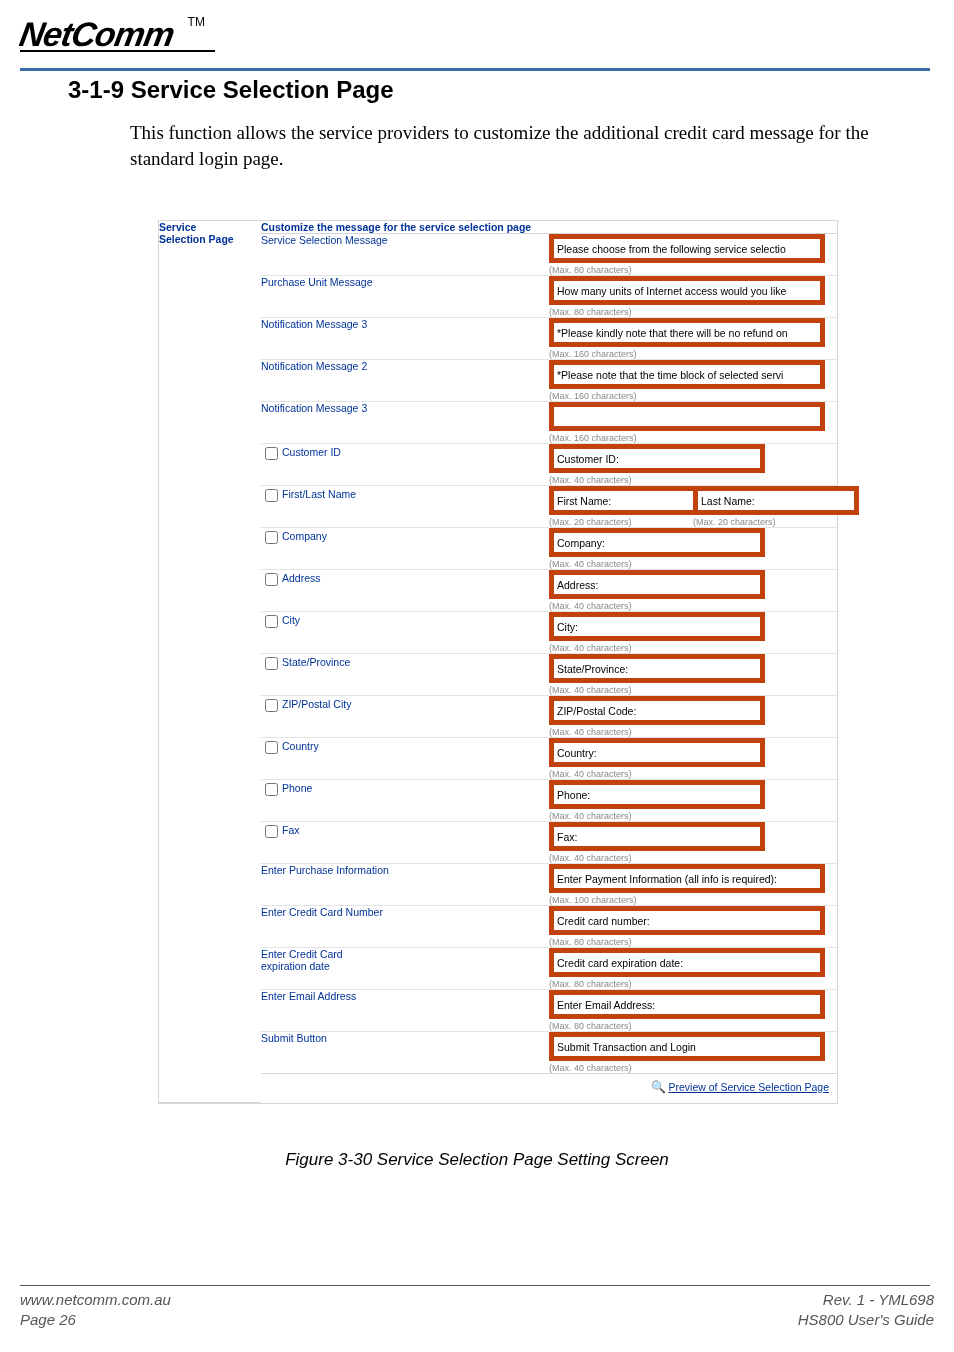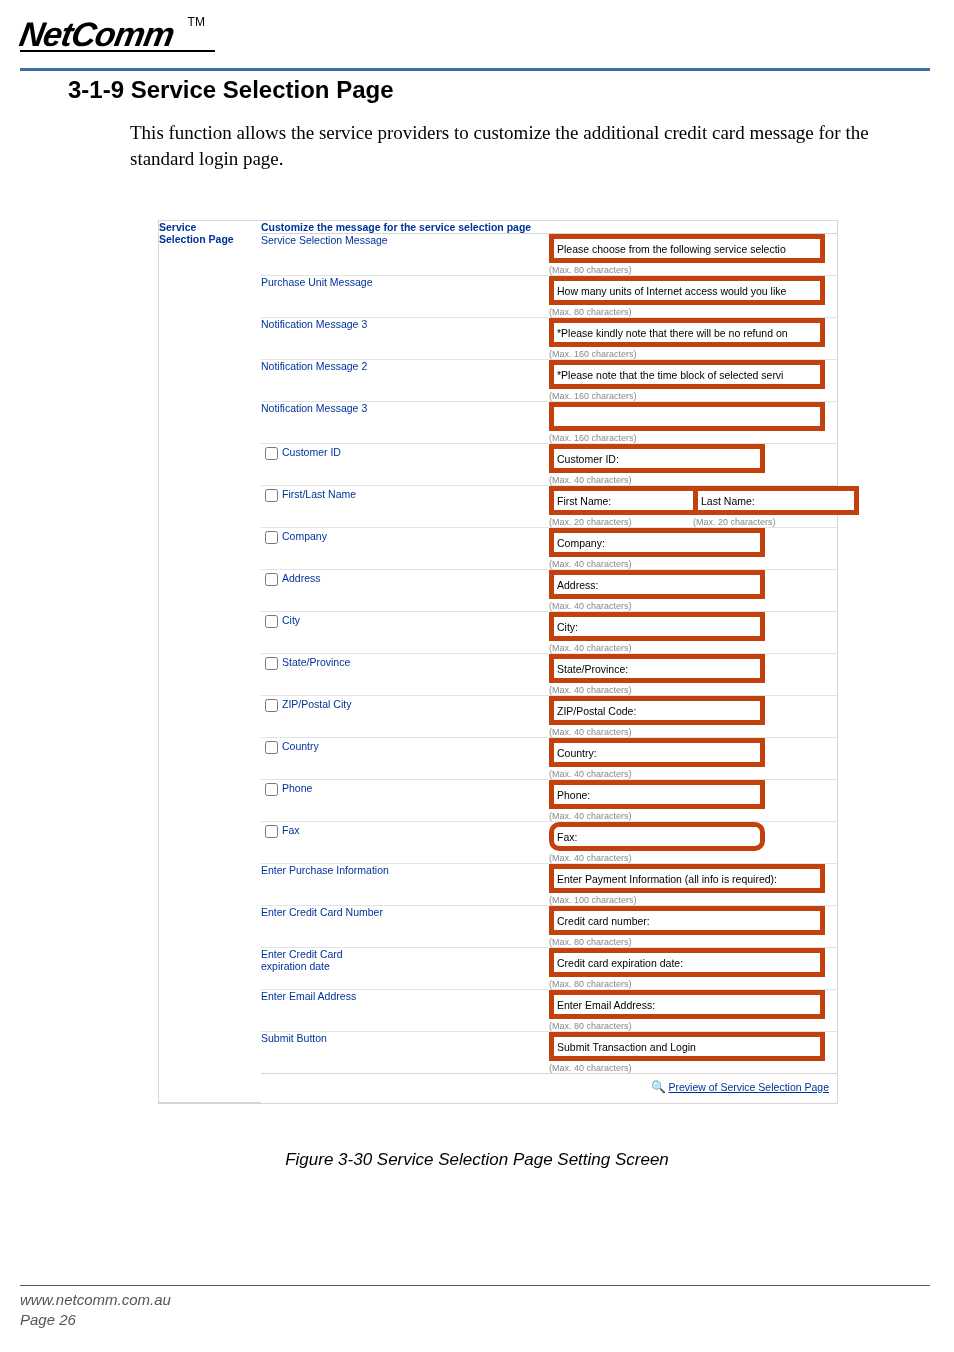--- a/index.html
+++ b/index.html
@@ -342,21 +342,21 @@
         <td class="label-cell"><input type="checkbox" class="chk" style=""><span>Phone</span></td>
         <td class="field-cell">
           <input type="text" style="width: 200px;" value="Phone:">
           <span class="field-hint">(Max. 40 characters)</span>
         </td>
       </tr>
 
       <tr class="row-line">
         <td class="label-cell"><input type="checkbox" class="chk" style=""><span>Fax</span></td>
         <td class="field-cell">
-          <input type="text" style="width: 200px; border-radius: 10px;" value="Fax:">
+          <input type="text" style="width: 200px;" value="Fax:">
           <span class="field-hint">(Max. 40 characters)</span>
         </td>
       </tr>
 
       <tr class="row-line">
         <td class="label-cell">Enter Purchase Information</td>
         <td class="field-cell">
           <input type="text" style="width: 260px;" value="Enter Payment Information (all info is required):">
           <span class="field-hint">(Max. 100 characters)</span>
         </td>
@@ -407,14 +407,18 @@
   </div>
 
   <div class="figure-caption">Figure 3-30 Service Selection Page Setting Screen</div>
 
   <div class="footer-hr"></div>
   <div class="footer">
     <div class="footer-left">
       <span>www.netcomm.com.au</span><br>
       <span>Page 26</span>
     </div>
+    <div class="footer-right">
+      <span>Rev. 1 - YML698</span><br>
+      <span>HS800 User's Guide</span>
+    </div>
   </div>
 </div>
 
 </body></html>

